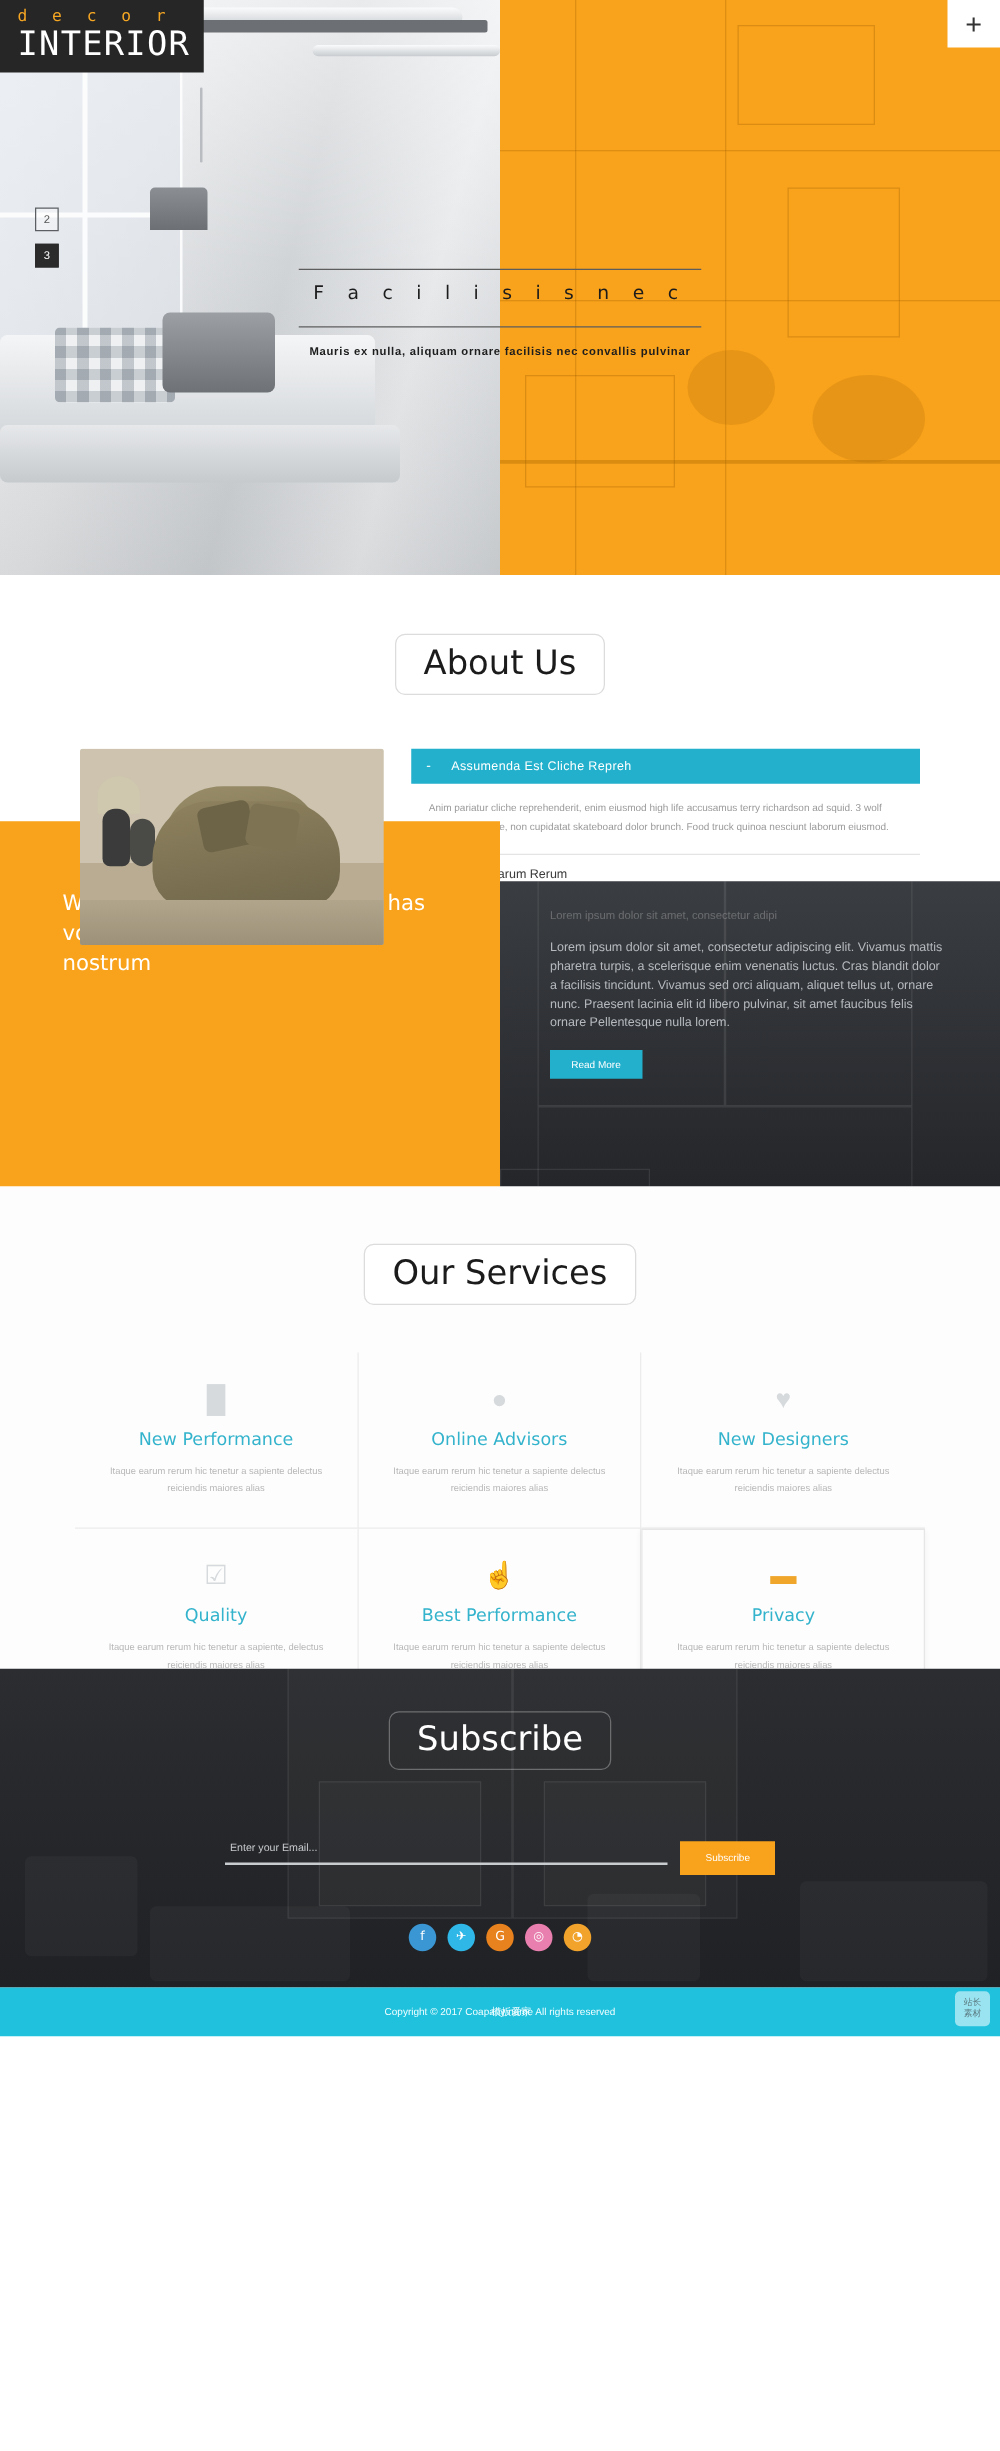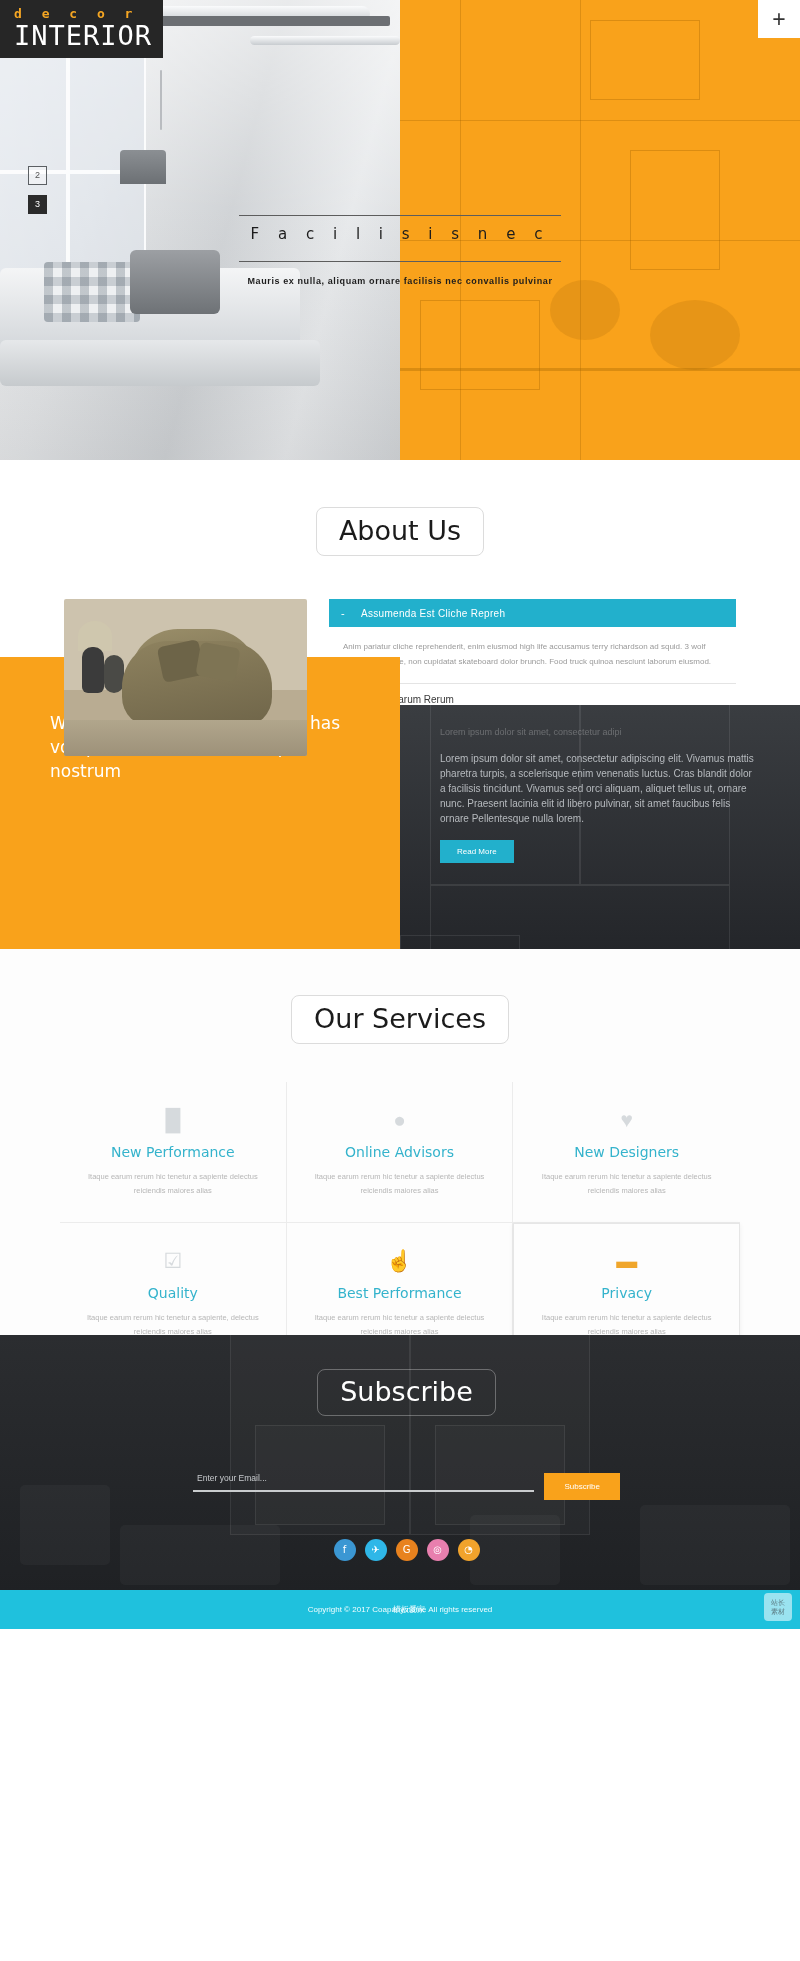--- a/index.html
+++ b/index.html
@@ -34,21 +34,21 @@
   }
   .hr-line{position:absolute;background:rgba(150,90,0,.28);}
   .hr-box{position:absolute;border:1px solid rgba(150,90,0,.3);}
   .hr-blob{position:absolute;background:rgba(180,110,10,.25);border-radius:50%;}
 
   .logo-badge{
     position:absolute; left:0; top:0; width:163px; height:58px;
     background:#262626; z-index:6; padding:6px 0 0 14px;
   }
   .logo-decor{
-    color:#f5a623; font-size:13px; letter-spacing:6px; font-weight:700;
+    color:#f5a623; font-size:13px; letter-spacing:6px; font-weight:400;
     font-family:"DejaVu Sans Mono", monospace;
   }
   .logo-interior{
     color:#fff; font-size:27px; line-height:29px; letter-spacing:1px;
     font-family:"DejaVu Sans Mono", monospace;
   }
   .plus-btn{
     position:absolute; right:0; top:0; width:42px; height:38px; background:#fff;
     color:#333; font-size:23px; line-height:38px; text-align:center; z-index:6;
     font-family:"Liberation Sans", sans-serif;
@@ -172,21 +172,21 @@
     box-shadow:0 1px 5px rgba(0,0,0,.06); pointer-events:none;
   }
 
   
   .subscribe{
     position:relative; height:255px; overflow:hidden;
     background:linear-gradient(180deg,#2b2d30,#1f2124);
   }
   .sb-win{position:absolute;border:1px solid rgba(255,255,255,.08);background:rgba(255,255,255,.025);}
   .sb-furn{position:absolute;background:rgba(255,255,255,.035);border-radius:5px;}
-  .sb-inner{ position:relative; z-index:3; text-align:center; padding-top:34px;padding-left:13px; }
+  .sb-inner{ position:relative; z-index:3; text-align:center; padding-top:34px; }
   .sb-heading{
     display:inline-block; border:1px solid rgba(255,255,255,.3); border-radius:8px;
     padding:6px 22px 8px; font-family:"DejaVu Sans", sans-serif;
     font-size:27px; color:#fff;
   }
   .sb-form{
     display:flex; align-items:flex-start; justify-content:center;
     gap:0; margin-top:57px; padding:0 180px;
   }
   .sb-input{

